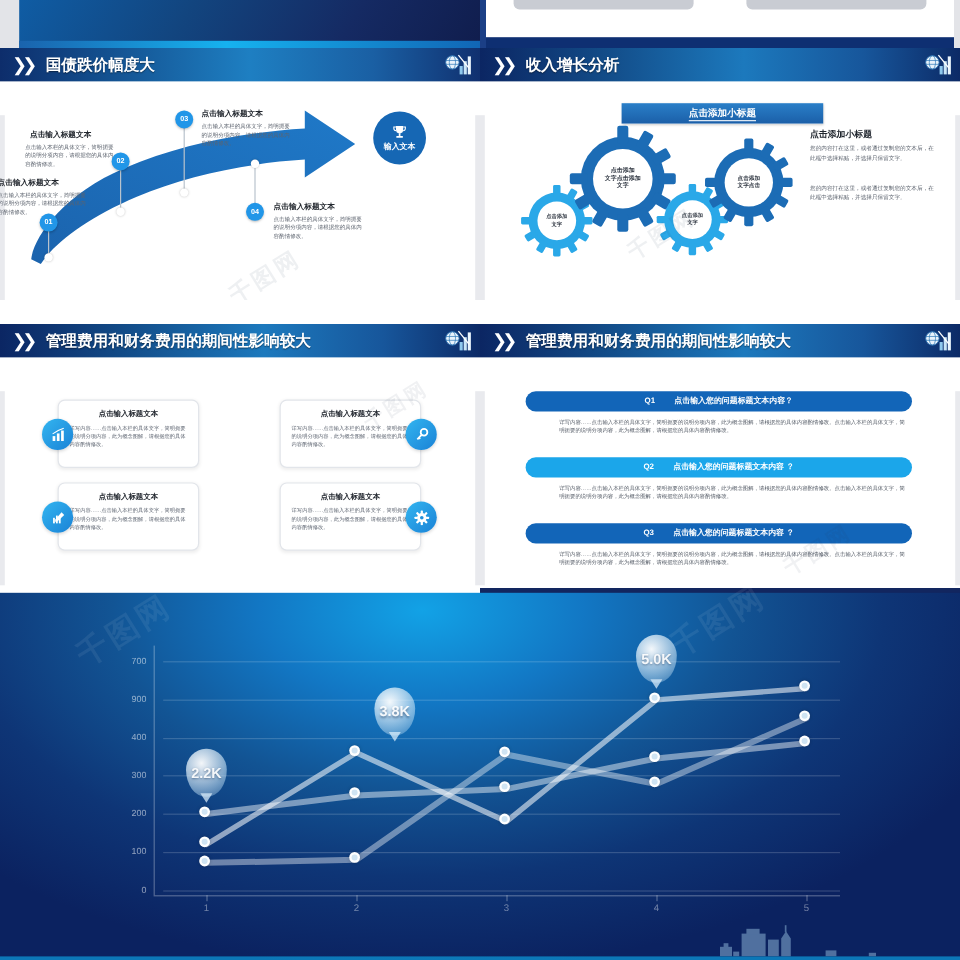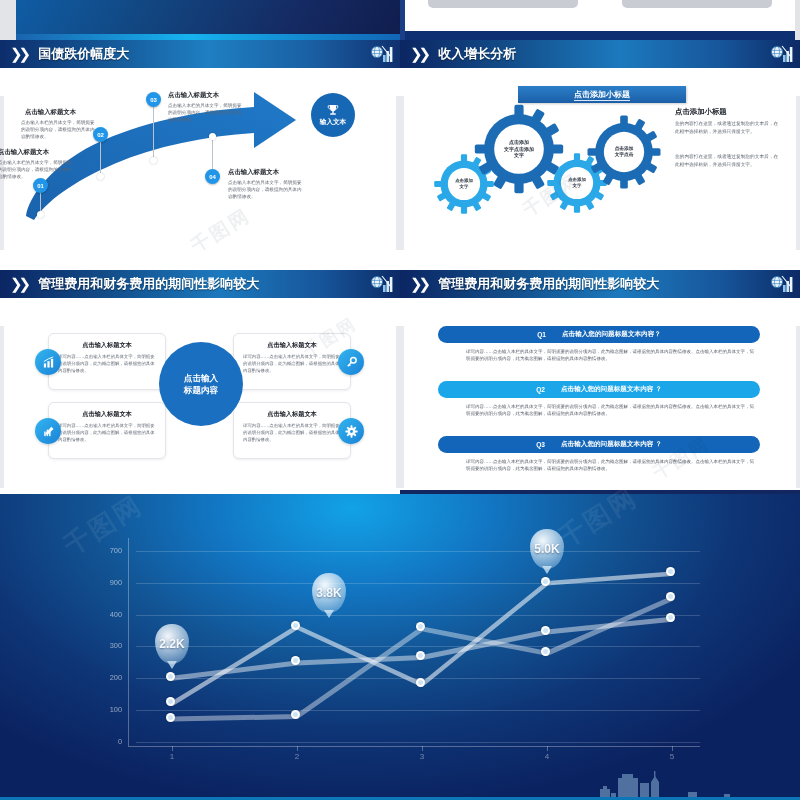--- a/index.html
+++ b/index.html
@@ -441,24 +441,20 @@
             <rect x="10.6" y="6" width="3" height="2" rx=".6"></rect>
             <rect x="6" y="0.4" width="2" height="3" rx=".6" transform="rotate(45 7 7)"></rect>
             <rect x="6" y="10.6" width="2" height="3" rx=".6" transform="rotate(45 7 7)"></rect>
             <rect x="0.4" y="6" width="3" height="2" rx=".6" transform="rotate(45 7 7)"></rect>
             <rect x="10.6" y="6" width="3" height="2" rx=".6" transform="rotate(45 7 7)"></rect>
           </g>
           <circle cx="7" cy="7" r="1.6" fill="#2090dc"></circle>
         </svg>
       </div>
 
-      <div class="s3-center">
-        <span>点击输入</span>
-        <span>标题内容</span>
-      </div>
 
       <div class="wm" style="left:300px; top:28px; font-size:17px; color:rgba(40,60,90,.07);">千图网</div>
     </div>
   </div>
 
   <div class="panel" id="slide4">
     <div class="hdr dark">
       <span class="chev">❯❯</span>
       <span class="htitle">管理费用和财务费用的期间性影响较大</span>
       <span class="hicon">

